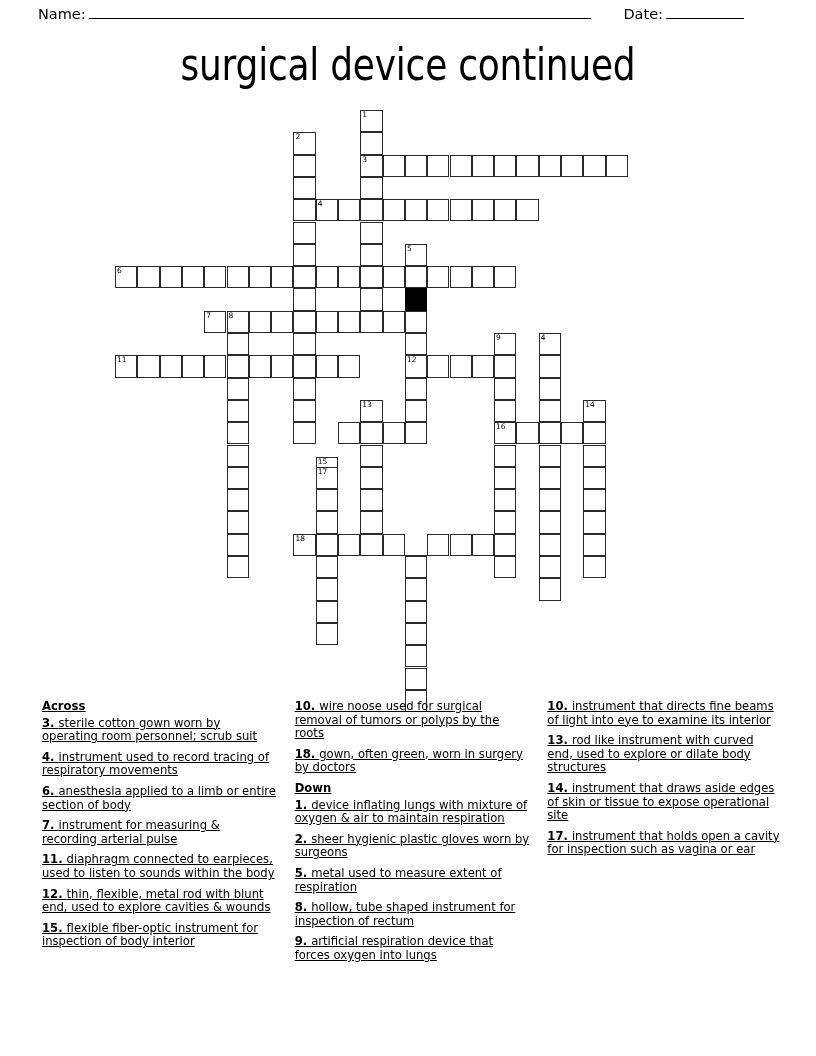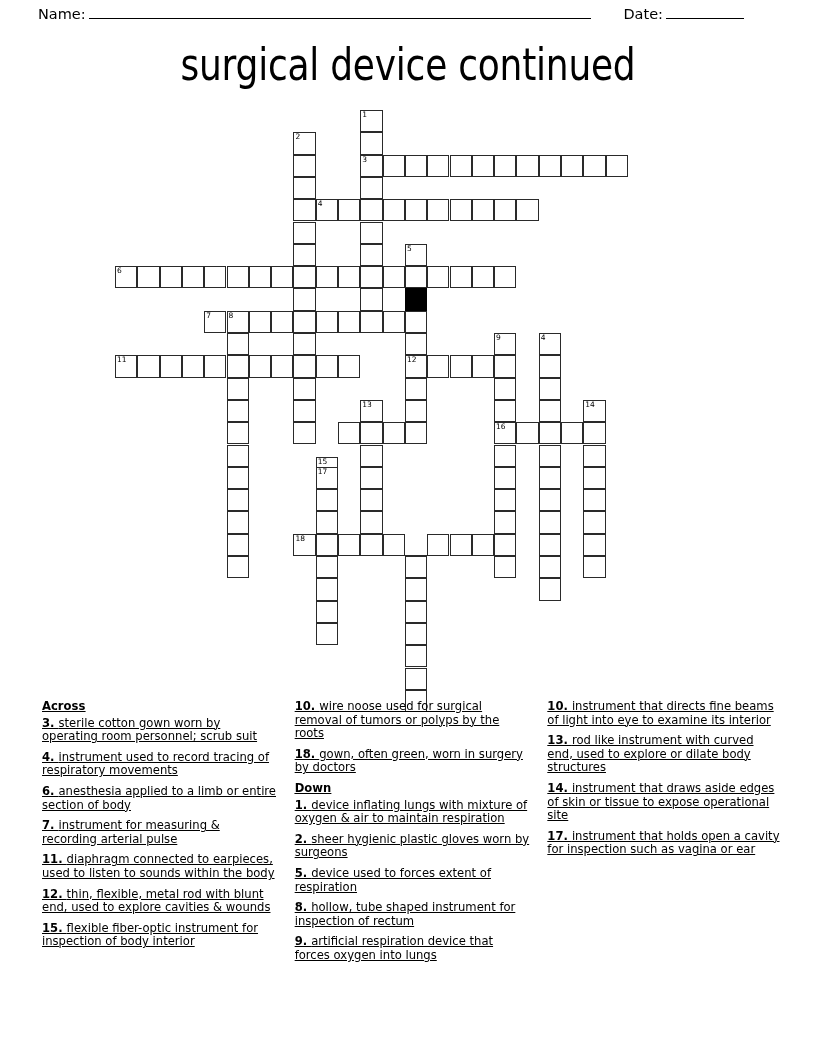--- a/index.html
+++ b/index.html
@@ -345,20 +345,20 @@
     <div class="clue"><b>6. </b><span>anesthesia applied to a limb or entire section of body</span></div>
     <div class="clue"><b>7. </b><span>instrument for measuring &amp; recording arterial pulse</span></div>
     <div class="clue"><b>11. </b><span>diaphragm connected to earpieces, used to listen to sounds within the body</span></div>
     <div class="clue"><b>12. </b><span>thin, flexible, metal rod with blunt end, used to explore cavities &amp; wounds</span></div>
     <div class="clue"><b>15. </b><span>flexible fiber-optic instrument for inspection of body interior</span></div>
     <div class="clue"><b>10. </b><span>wire noose used for surgical removal of tumors or polyps by the roots</span></div>
     <div class="clue"><b>18. </b><span>gown, often green, worn in surgery by doctors</span></div>
     <div class="clue-head">Down</div>
     <div class="clue"><b>1. </b><span>device inflating lungs with mixture of oxygen &amp; air to maintain respiration</span></div>
     <div class="clue"><b>2. </b><span>sheer hygienic plastic gloves worn by surgeons</span></div>
-    <div class="clue"><b>5. </b><span>device used to forces extent of respiration</span></div>
+    <div class="clue"><b>5. </b><span>metal used to measure extent of respiration</span></div>
     <div class="clue"><b>8. </b><span>hollow, tube shaped instrument for inspection of rectum</span></div>
     <div class="clue"><b>9. </b><span>artificial respiration device that forces oxygen into lungs</span></div>
     <div class="clue"><b>10. </b><span>instrument that directs fine beams of light into eye to examine its interior</span></div>
     <div class="clue"><b>13. </b><span>rod like instrument with curved end, used to explore or dilate body structures</span></div>
     <div class="clue"><b>14. </b><span>instrument that draws aside edges of skin or tissue to expose operational site</span></div>
     <div class="clue"><b>17. </b><span>instrument that holds open a cavity for inspection such as vagina or ear</span></div>
   </div>
 
 </body></html>

